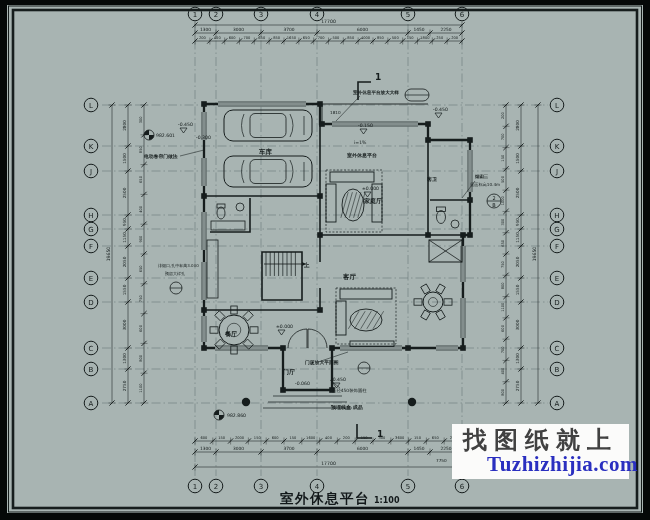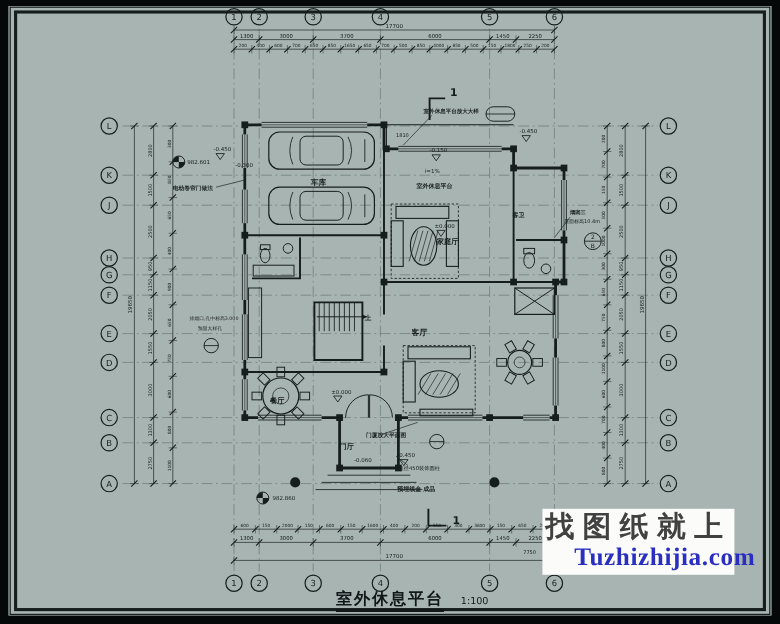--- a/index.html
+++ b/index.html
@@ -3,22 +3,22 @@
 <meta charset="utf-8">
 <style>
   html,body{margin:0;padding:0;background:#000;}
   .page{position:relative;width:650px;height:520px;background:#050808;overflow:hidden;
         font-family:"DejaVu Sans","Liberation Sans",sans-serif;}
   .sheet{position:absolute;left:7px;top:5px;width:636px;height:508px;background:#a8b4b2;}
   svg{position:absolute;left:0;top:0;}
   .titleblock{position:absolute;left:280px;top:488px;color:#12181a;}
   .titleblock .t{font-size:13.5px;font-weight:bold;letter-spacing:1.5px;
      border-bottom:2.5px solid #12181a;padding-bottom:1px;}
-  .titleblock .s{font-size:8px;margin-left:14px;font-weight:normal;}
-  .watermark{position:absolute;left:452px;top:424px;width:160px;height:55px;background:#fbfbfa;
+  .titleblock .s{font-size:8px;margin-left:4px;font-weight:bold;}
+  .watermark{position:absolute;left:452px;top:424px;width:177px;height:55px;background:#fbfbfa;
      display:flex;flex-direction:column;justify-content:center;align-items:center;line-height:1.05;
      font-family:"Liberation Serif","DejaVu Serif",serif;}
   .watermark .l1{font-size:24px;font-weight:bold;color:#414141;letter-spacing:7px;white-space:nowrap;}
   .watermark .l2{font-size:21px;font-weight:bold;color:#2a2fc0;letter-spacing:.5px;white-space:nowrap;margin-left:44px;}
 </style>
 </head>
 <body>
 
 <div class="page">
   <div class="sheet"></div>

